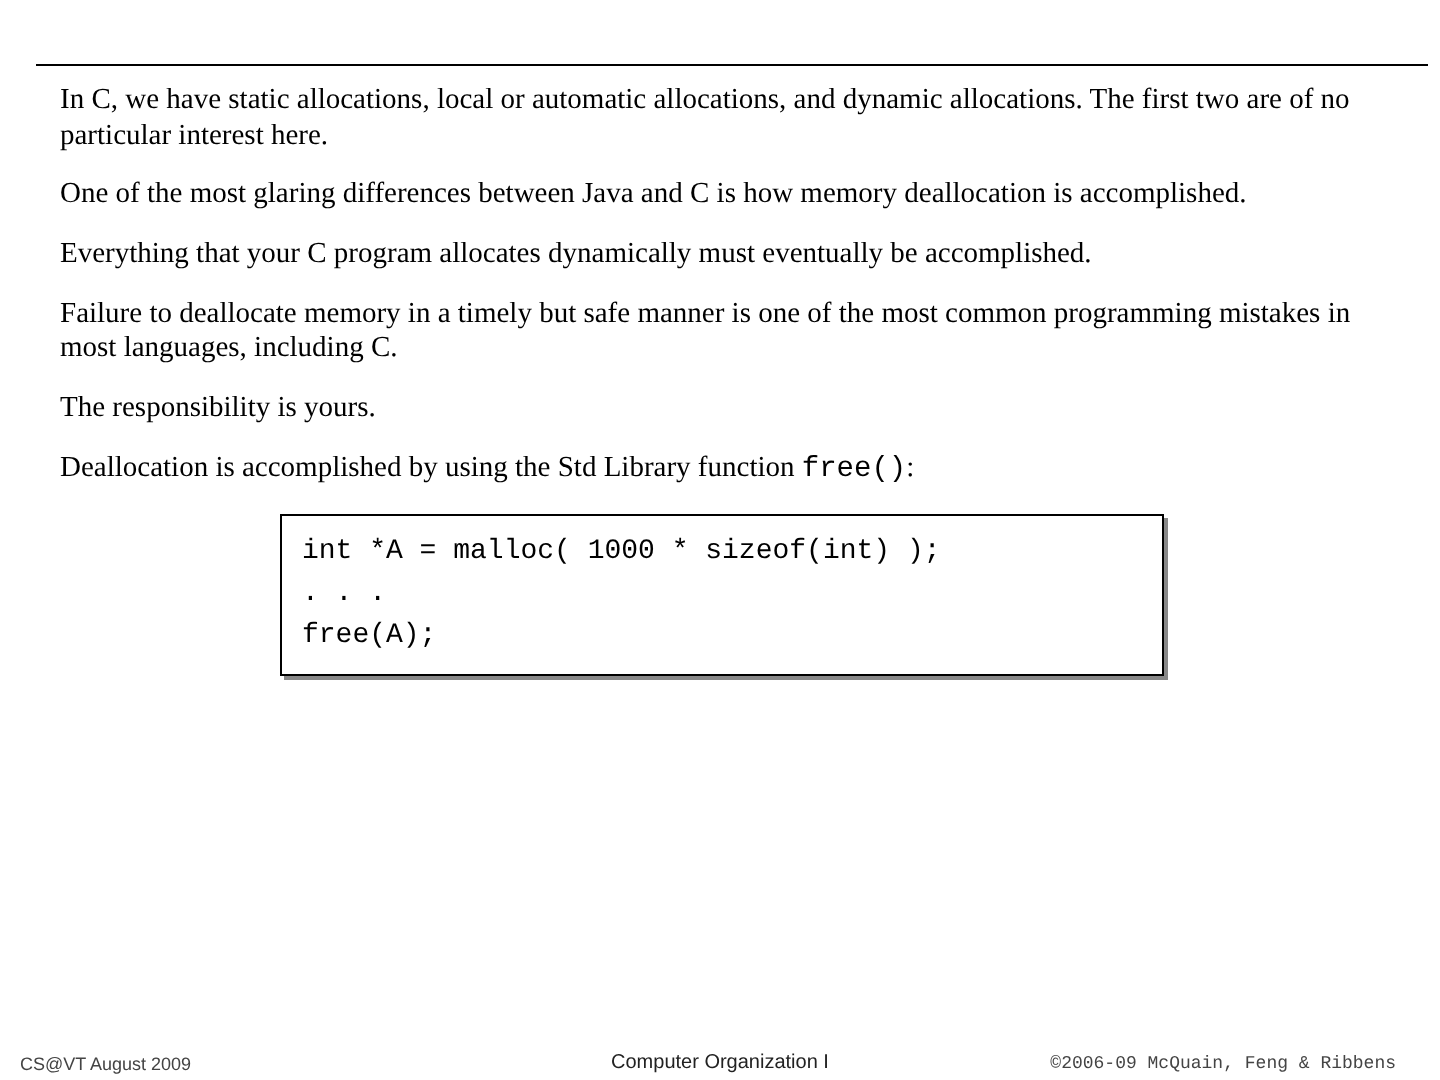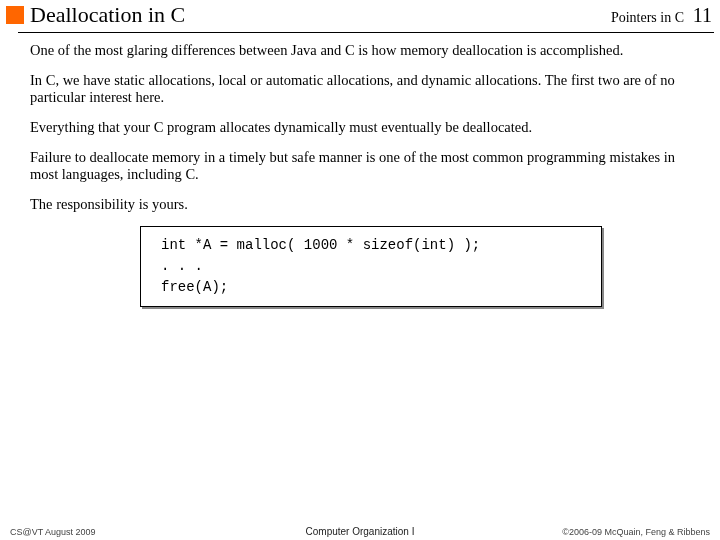--- a/index.html
+++ b/index.html
@@ -69,21 +69,21 @@
   .body p {
     margin: 0 0 12px 0;
   }
   .code {
     font-family: "Courier New", monospace;
   }
   .codebox {
     border: 1px solid #000;
     margin: 6px 0 0 110px;
     width: 420px;
-    padding: 8px 20px;
+    padding: 8px 10px;
     font-family: "Courier New", monospace;
     font-size: 14px;
     line-height: 1.5;
     box-shadow: 2px 2px 0 #888;
   }
   .callout {
     margin-top: 22px;
     margin-left: 10px;
     font-size: 14.5px;
   }
@@ -108,46 +108,43 @@
     left: 0;
     right: 0;
     bottom: 0;
     text-align: center;
     font-family: Arial, sans-serif;
     font-size: 10px;
     color: #222;
   }
   .foot-right {
     position: absolute;
-    right: 10px;
+    right: 22px;
     bottom: 0;
-    font-family: Liberation Sans, sans-serif;
+    font-family: Liberation Mono, monospace;
     color: #444;
   }
 </style>
 </head>
 <body>
 
 <div class="slide">
 
-  <div class="header">
-    <div class="orange-square"></div>
-    <div class="title">Deallocation in C</div>
-    <div class="chapter">Pointers in C</div>
-    <div class="pagenum">11</div>
-  </div>
 
   <div class="content-border"></div>
 
   <div class="body">
+    <p>In C, we have static allocations, local or automatic allocations, and dynamic allocations. The first two are of no particular interest here.</p>
     <p>One of the most glaring differences between Java and C is how memory deallocation is accomplished.</p>
-    <p>In C, we have static allocations, local or automatic allocations, and dynamic allocations. The first two are of no particular interest here.</p>
-    <p>Everything that your C program allocates dynamically must eventually be deallocated.</p>
+    <p>Everything that your C program allocates dynamically must eventually be accomplished.</p>
     <p>Failure to deallocate memory in a timely but safe manner is one of the most common programming mistakes in most languages, including C.</p>
     <p>The responsibility is yours.</p>
+    <p>
+      <span>Deallocation is accomplished by using the Std Library function </span><span class="code">free()</span><span>:</span>
+    </p>
 
     <div class="codebox">
       <div>int  *A = malloc( 1000 * sizeof(int) );</div>
       <div>. . .</div>
       <div>free(A);</div>
     </div>
 
   </div>
 
   <div class="footer">

